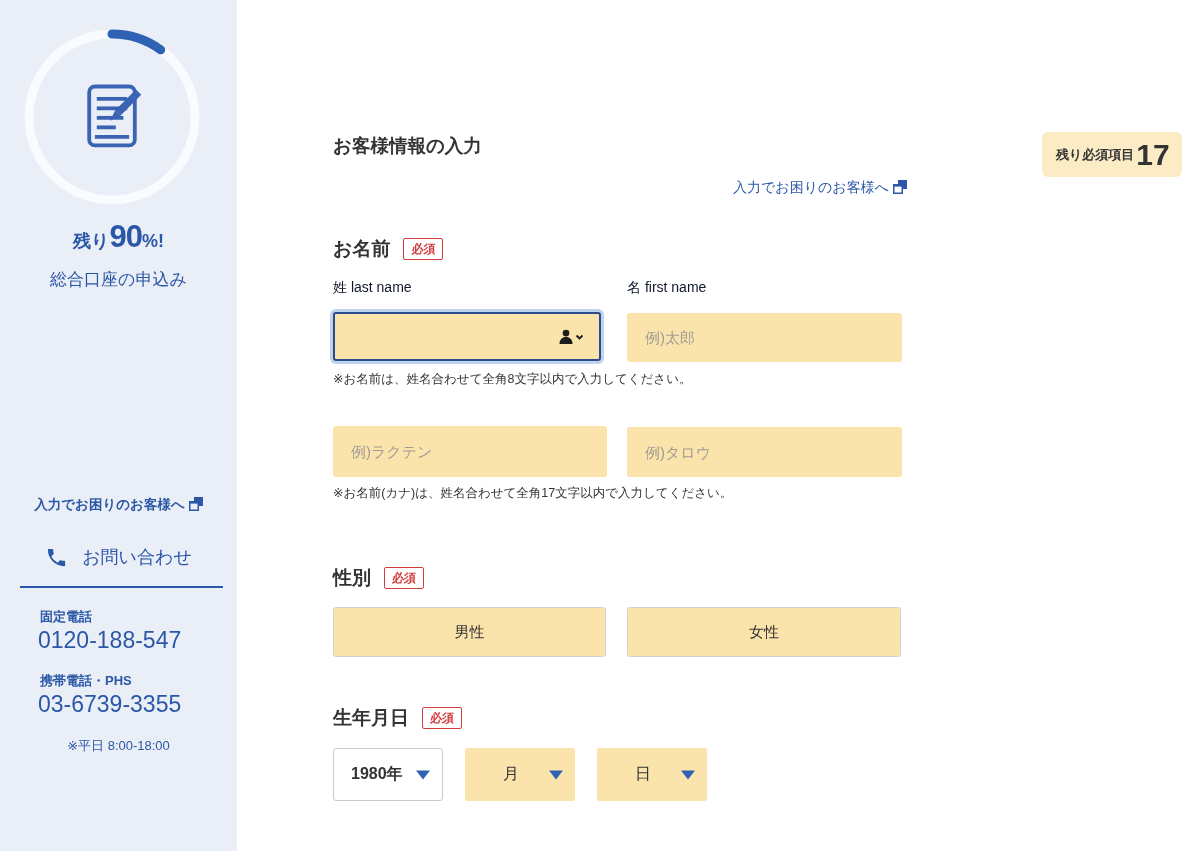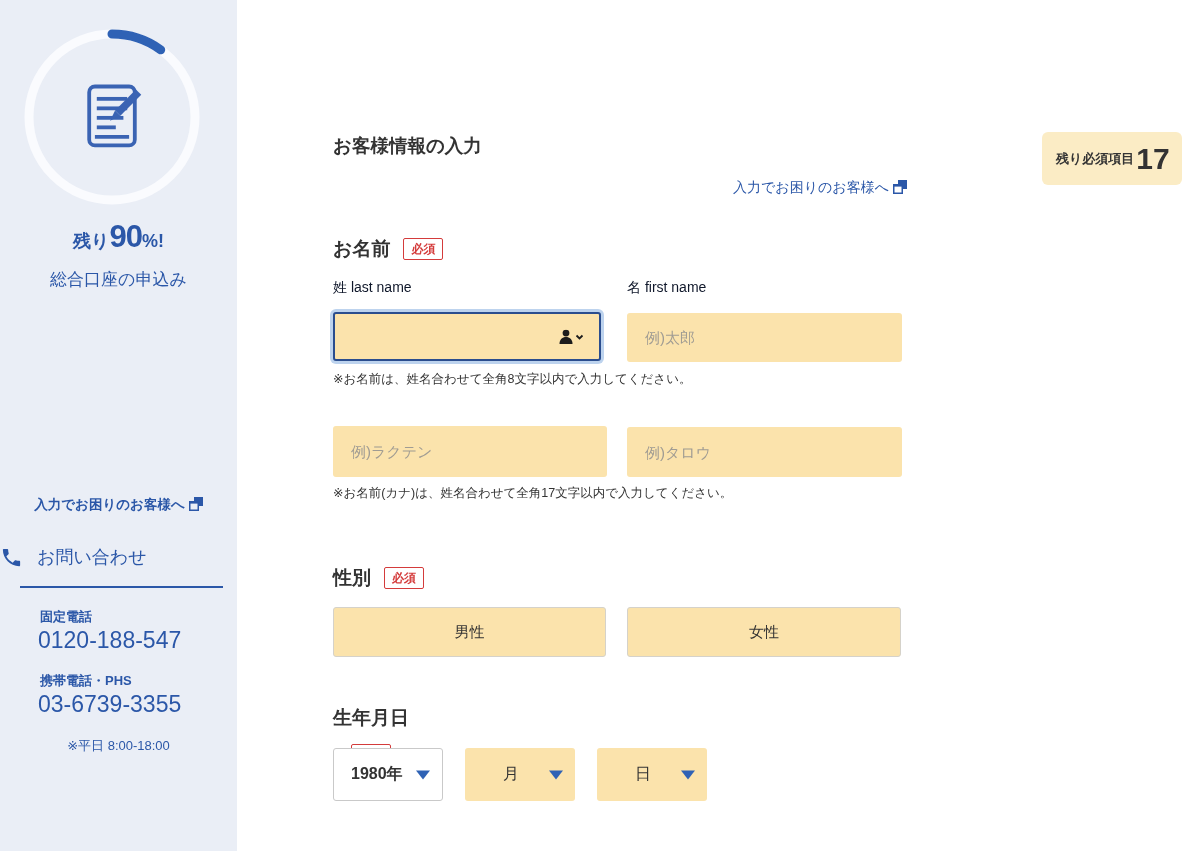--- a/index.html
+++ b/index.html
@@ -12,29 +12,29 @@
   .progress-wrap { position: absolute; left: 22px; top: 27px; width: 180px; height: 180px; }
   .progress-wrap svg { display: block; }
   .doc-icon { position: absolute; left: 52px; top: 50px; }
   .rem-line { position: absolute; left: 0; top: 219px; width: 237px; text-align: center; color: #2b57a8; font-weight: bold; }
   .rem-prefix { font-size: 18px; }
   .rem-value { font-size: 31px; letter-spacing: -1px; }
   .rem-suffix { font-size: 18px; }
   .course-title { position: absolute; left: 0; top: 268px; width: 237px; text-align: center; color: #2b57a8; font-size: 17px; }
   .side-help { position: absolute; left: 0; top: 496px; width: 237px; text-align: center; color: #2b57a8; font-size: 13.5px; font-weight: bold; cursor: pointer; }
   .side-help svg, .main-help svg { vertical-align: -2px; margin-left: 4px; }
-  .contact-row { position: absolute; left: 0; top: 545px; width: 237px; display: flex; align-items: center; gap: 14px; color: #2b57a8; font-size: 18px; }
+  .contact-row { position: absolute; left: 0; top: 545px; width: 237px; display: flex; justify-content: center; align-items: center; gap: 14px; color: #2b57a8; font-size: 18px; }
   .contact-divider { position: absolute; left: 20px; top: 586px; width: 203px; height: 2px; background: #2b57a8; }
   .tel-label { position: absolute; left: 40px; color: #2b57a8; font-size: 13px; font-weight: bold; }
   .tel-number { position: absolute; left: 38px; color: #2b57a8; font-size: 23px; cursor: pointer; }
   .hours { position: absolute; left: 0; top: 737px; width: 237px; text-align: center; color: #2b57a8; font-size: 13px; }
 
   
   .page-title { position: absolute; left: 333px; top: 133px; font-size: 18.5px; font-weight: bold; color: #333; }
-  .rem-badge { position: absolute; left: 1042px; top: 132px; height: 53px; background: #fbecc5; border-radius: 6px; display: flex; align-items: center; padding: 0 12px 0 14px; }
+  .rem-badge { position: absolute; left: 1042px; top: 132px; height: 45px; background: #fbecc5; border-radius: 6px; display: flex; align-items: center; padding: 0 12px 0 14px; }
   .rem-badge .lbl { font-size: 13px; font-weight: bold; color: #333; }
   .rem-badge .cnt { font-size: 30px; font-weight: bold; color: #333; margin-left: 2px; line-height: 1; }
   .main-help { position: absolute; right: 293px; top: 179px; color: #2b57a8; font-size: 14px; cursor: pointer; }
 
   
   .section-h { position: absolute; display: flex; align-items: center; gap: 13px; font-size: 19px; font-weight: 600; color: #333; }
   .req { font-size: 12px; font-weight: bold; color: #d43b3b; border: 1px solid #d43b3b; background: #fff; border-radius: 2px; padding: 4px 7px; line-height: 1; }
   .field-label { position: absolute; font-size: 14px; color: #0f172a; }
   .yellow-input { background: #fbe3ac; border: none; border-radius: 3px; font-size: 15px; color: #333; padding: 0 18px; outline: none; }
   .yellow-input::placeholder { color: #a09c93; opacity: 1; }
@@ -149,21 +149,21 @@
 
     <div class="note" style="left:333px; top:485px;">※お名前(カナ)は、姓名合わせて全角17文字以内で入力してください。</div>
 
     <div class="section-h" style="left:333px; top:565px;">
       <span>性別</span>
       <span class="req">必須</span>
     </div>
     <button class="gender-btn" style="left:333px; top:607px; width:273px;">男性</button>
     <button class="gender-btn" style="left:627px; top:607px; width:274px;">女性</button>
 
-    <div class="section-h" style="left:333px; top:705px;flex-direction:column;">
+    <div class="section-h" style="left:333px; top:705px;">
       <span>生年月日</span>
       <span class="req">必須</span>
     </div>
 
     <div class="select white" style="left:333px;font-weight:bold;">
       <span>1980年</span>
       <span class="caret"></span>
     </div>
     <div class="select yellow" style="left:465px;">
       <span>月</span>

